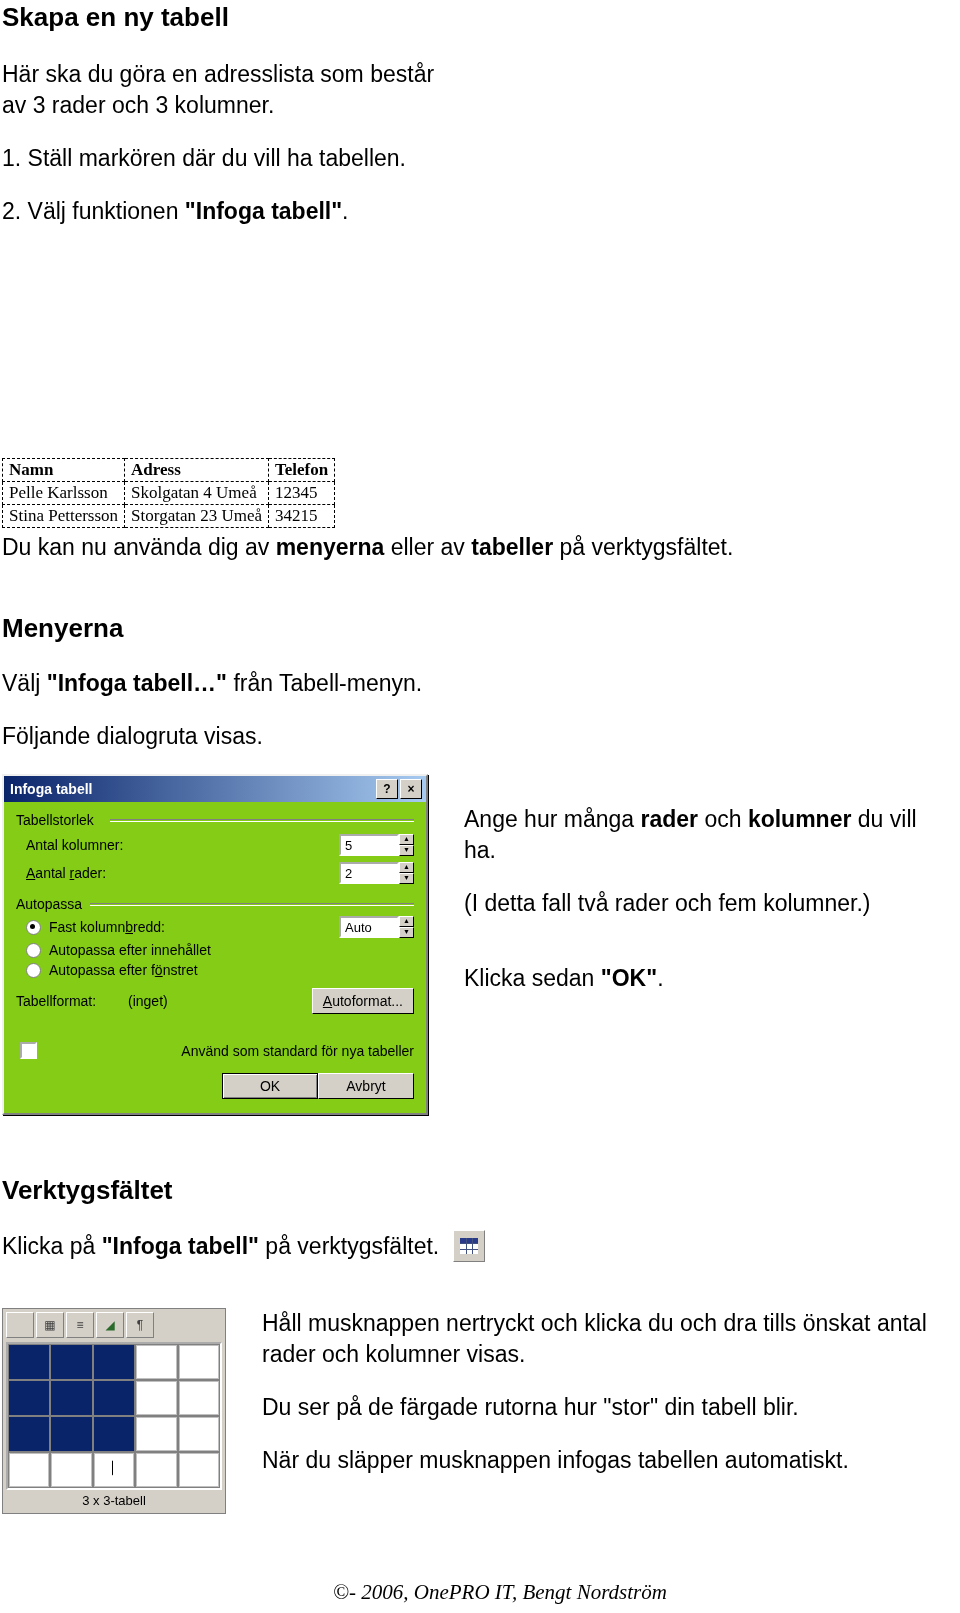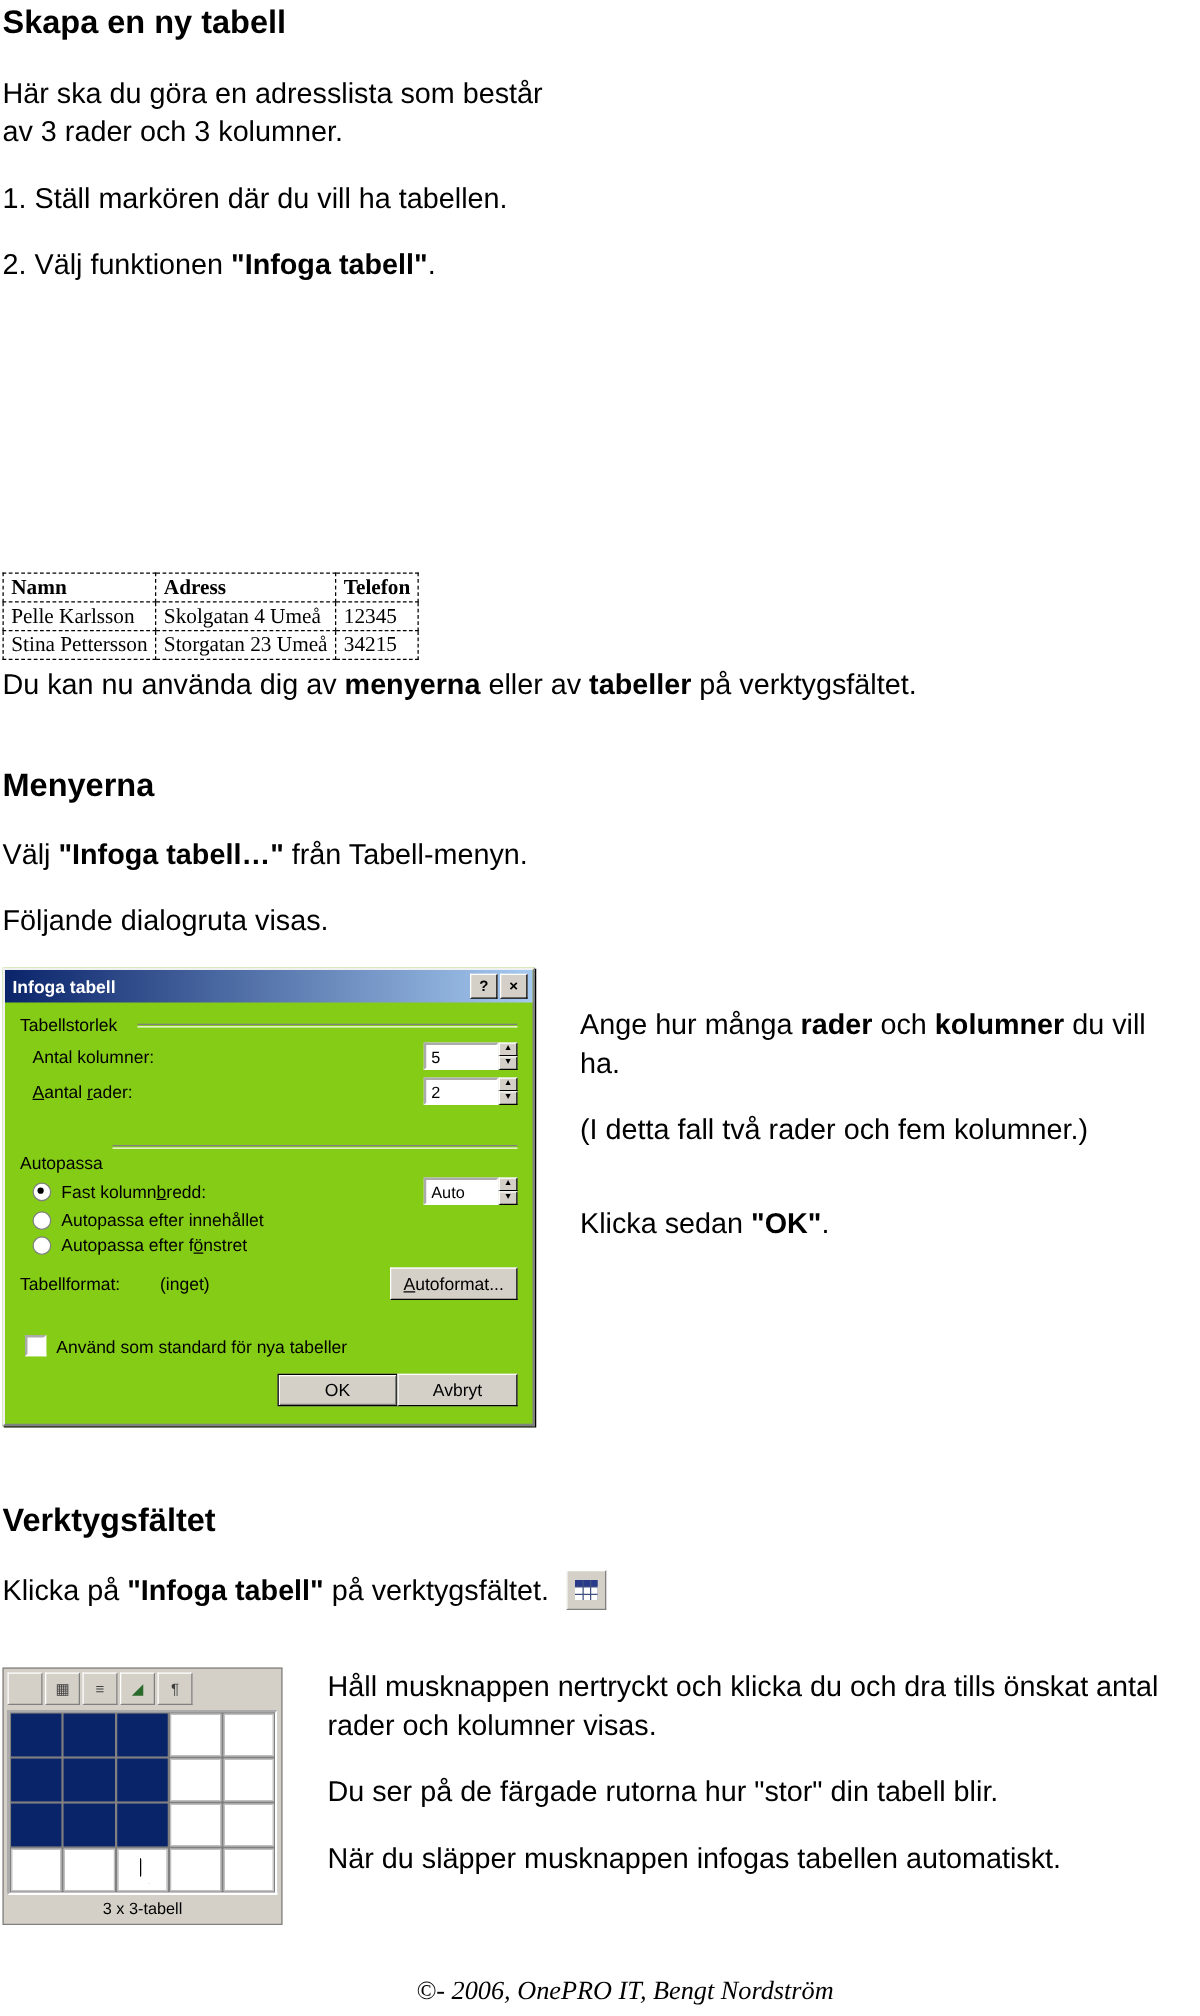--- a/index.html
+++ b/index.html
@@ -190,20 +190,21 @@
     border-left-color: #fff;
     font-size: 14px;
     font-family: Tahoma, Arial;
     box-sizing: border-box;
   }
   .chk-row {
     display: flex;
     align-items: center;
     margin-top: 28px;
     padding-left: 4px;
+    justify-content: space-between;
   }
   .chk {
     width: 13px;
     height: 13px;
     background: #fff;
     border: 2px inset #fff;
     margin-right: 8px;
   }
   .dlg-actions {
     display: flex;
@@ -403,21 +404,21 @@
             <span class="spinner">
               <input value="2" style="">
               <span class="spin-btns">
                   <div>▲</div>
                   <div>▼</div>
                 </span>
             </span>
           </div>
 
           <div class="fieldset-line" style="margin-top:12px;">
-            <span class="lbl" style="width:70px;margin-top:26px;">Autopassa</span>
+            <span class="lbl" style="width:70px;">Autopassa</span>
             <span class="rule"></span>
           </div>
 
           <div class="radio-row">
             <span class="rdot checked"></span>
             <span><span>Fast kolumn</span><span class="underline">b</span><span>redd:</span></span>
             <span class="rspacer"></span>
             <span class="spinner">
               <input value="Auto" style="">
               <span class="spin-btns">

